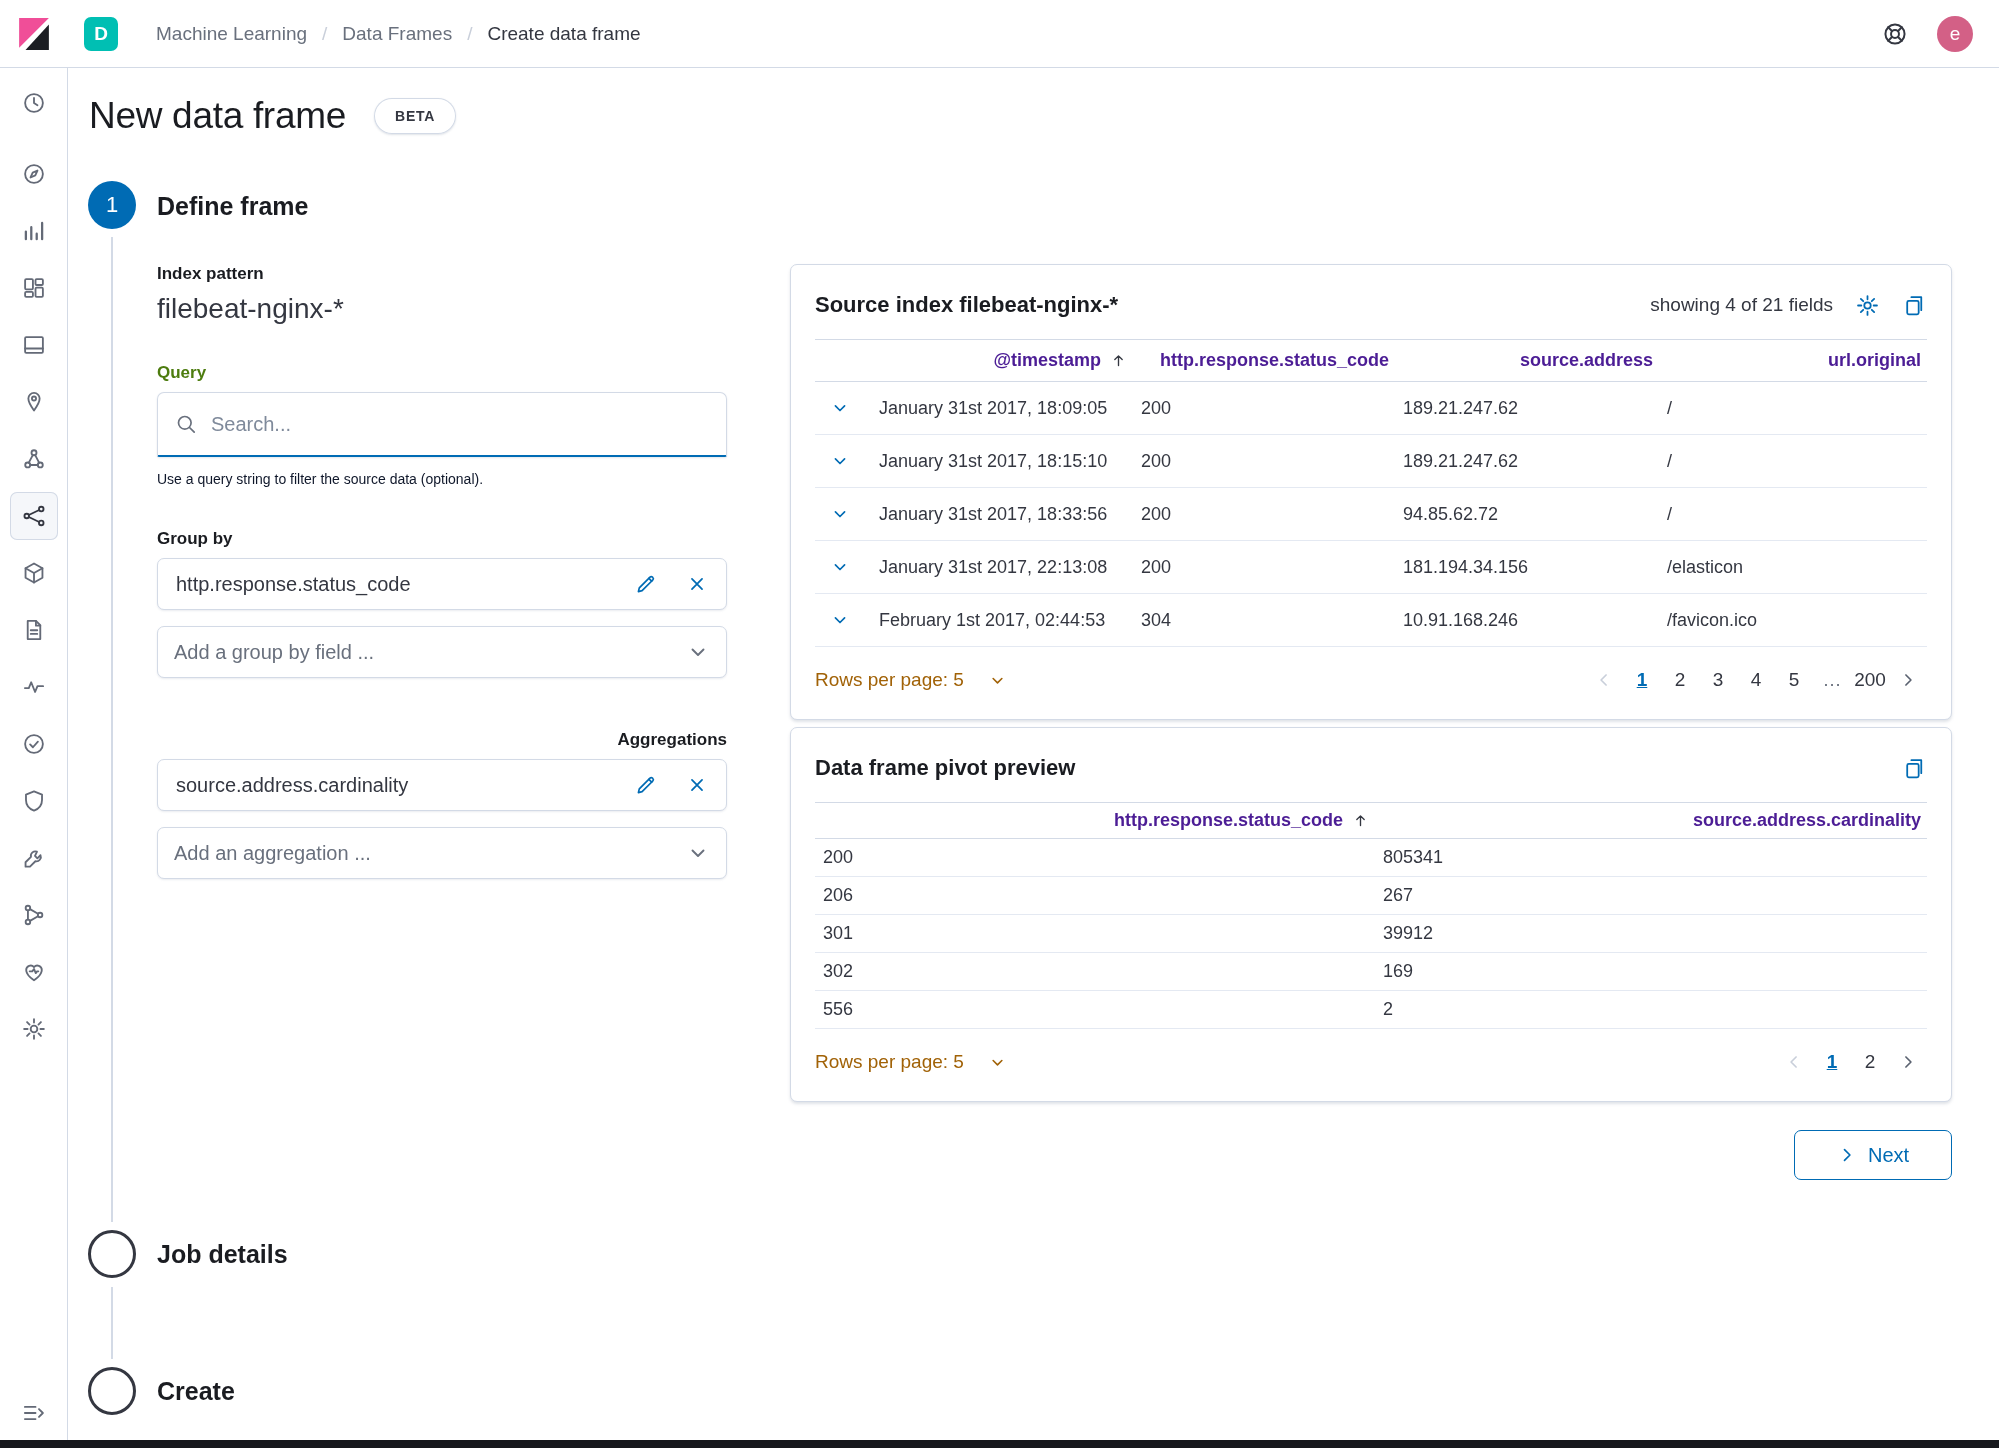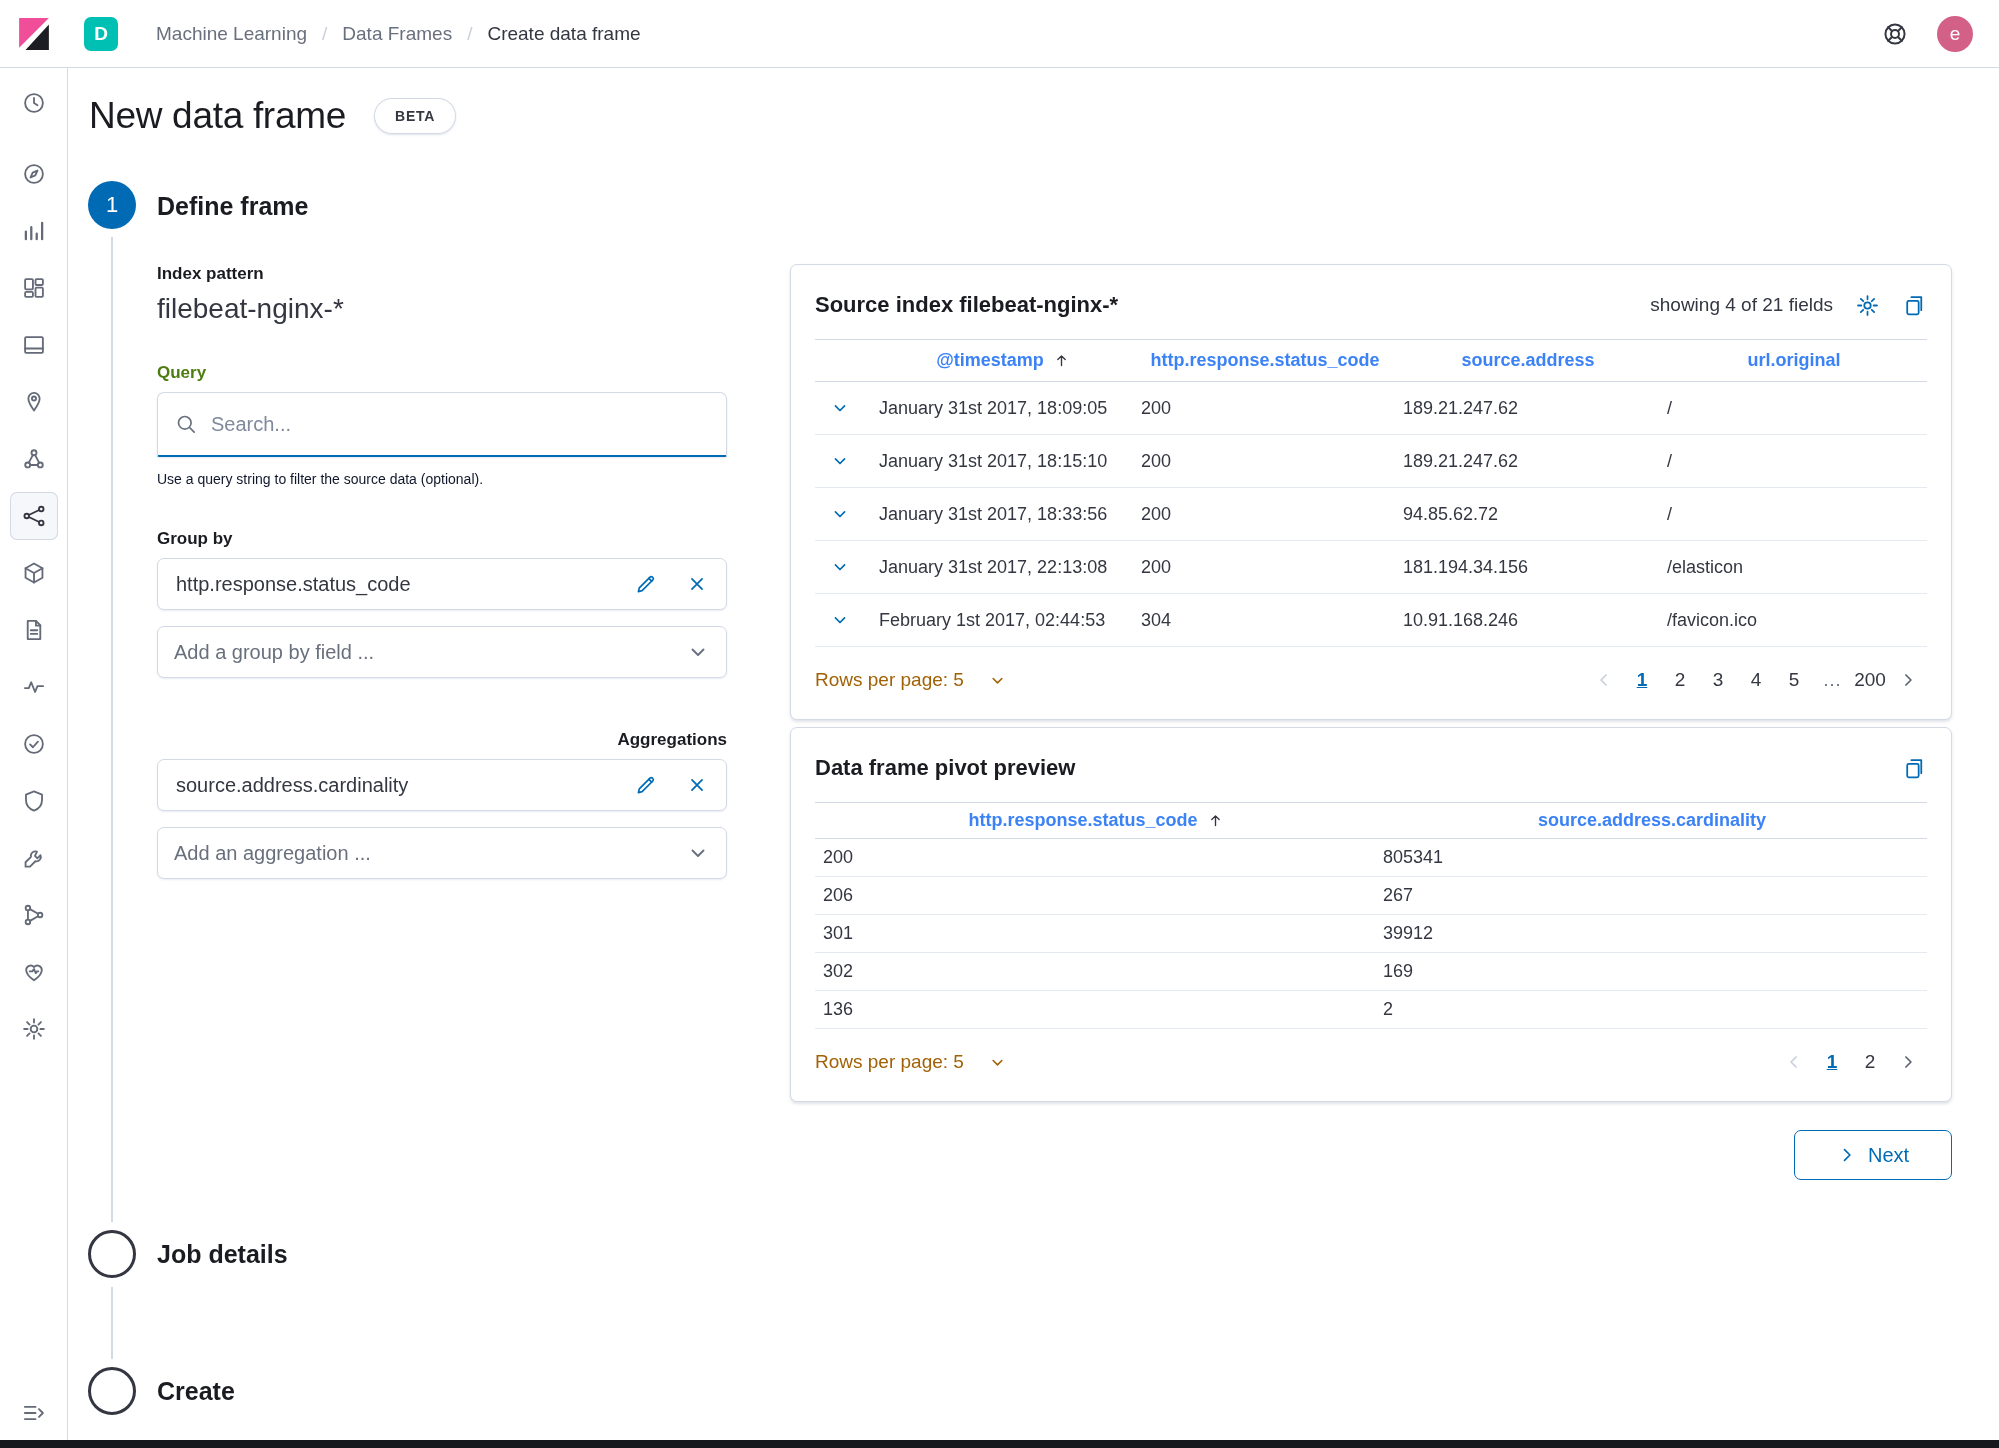--- a/index.html
+++ b/index.html
@@ -64,21 +64,21 @@
 
   
   .panel{position:absolute;left:790px;width:1162px;background:#fff;border:1px solid #D3DAE6;border-radius:7px;box-shadow:0 2px 3px rgba(152,162,179,.3);padding:0 24px;}
   #source-panel{top:264px;}
   #pivot-panel{top:727px;}
   .panel-header{height:74px;display:flex;align-items:center;justify-content:space-between;padding-top:6px;}
   .panel-title{font-size:22px;font-weight:600;color:#1A1C21;}
   .panel-tools{display:flex;align-items:center;gap:22px;}
   .fields-summary{font-size:19px;color:#343741;}
   table{width:100%;border-collapse:collapse;table-layout:fixed;}
-  th{font-size:18px;font-weight:600;text-align:center;border-top:1px solid #D3DAE6;border-bottom:1px solid #D3DAE6;padding:10px 6px 10px 8px;color:#3b82f6;}
+  th{font-size:18px;font-weight:600;text-align:right;border-top:1px solid #D3DAE6;border-bottom:1px solid #D3DAE6;padding:10px 6px 10px 8px;color:#4c1d95;}
   th.col-expand,td.col-expand{padding-left:4px;}
   .th-inner{display:inline-flex;align-items:center;gap:9px;}
   #source-panel td{font-size:18px;padding:14px 6px 14px 8px;border-bottom:1px solid #E4E9F2;color:#343741;}
   #pivot-panel td{font-size:18px;padding:8px 6px 8px 8px;border-bottom:1px solid #E4E9F2;color:#343741;}
   #pivot-panel th{padding:7px 6px 7px 8px;}
   .expand-btn{display:flex;align-items:center;justify-content:center;color:#006BB4;width:34px;height:24px;}
   .sort-arrow{color:#343741;display:inline-flex;}
   .panel-footer{display:flex;align-items:center;justify-content:space-between;padding:14px 0 20px;}
   .rpp-btn{display:flex;align-items:center;gap:24px;font-size:19px;color:#a16207;}
   .pagination{display:flex;align-items:center;}
@@ -497,21 +497,21 @@
       </tr>
       <tr>
         <td>301</td>
         <td>39912</td>
       </tr>
       <tr>
         <td>302</td>
         <td>169</td>
       </tr>
       <tr>
-        <td>136</td>
+        <td>556</td>
         <td>2</td>
       </tr>
     </tbody>
   </table>
   <div class="panel-footer">
     <button class="rpp-btn">
       <span>Rows per page: 5</span>
       <svg class="ic" width="19" height="19" viewBox="0 0 24 24" style="stroke-width:2">
           <path d="M6.5 9.5l5.5 5.5 5.5-5.5"></path>
         </svg>

